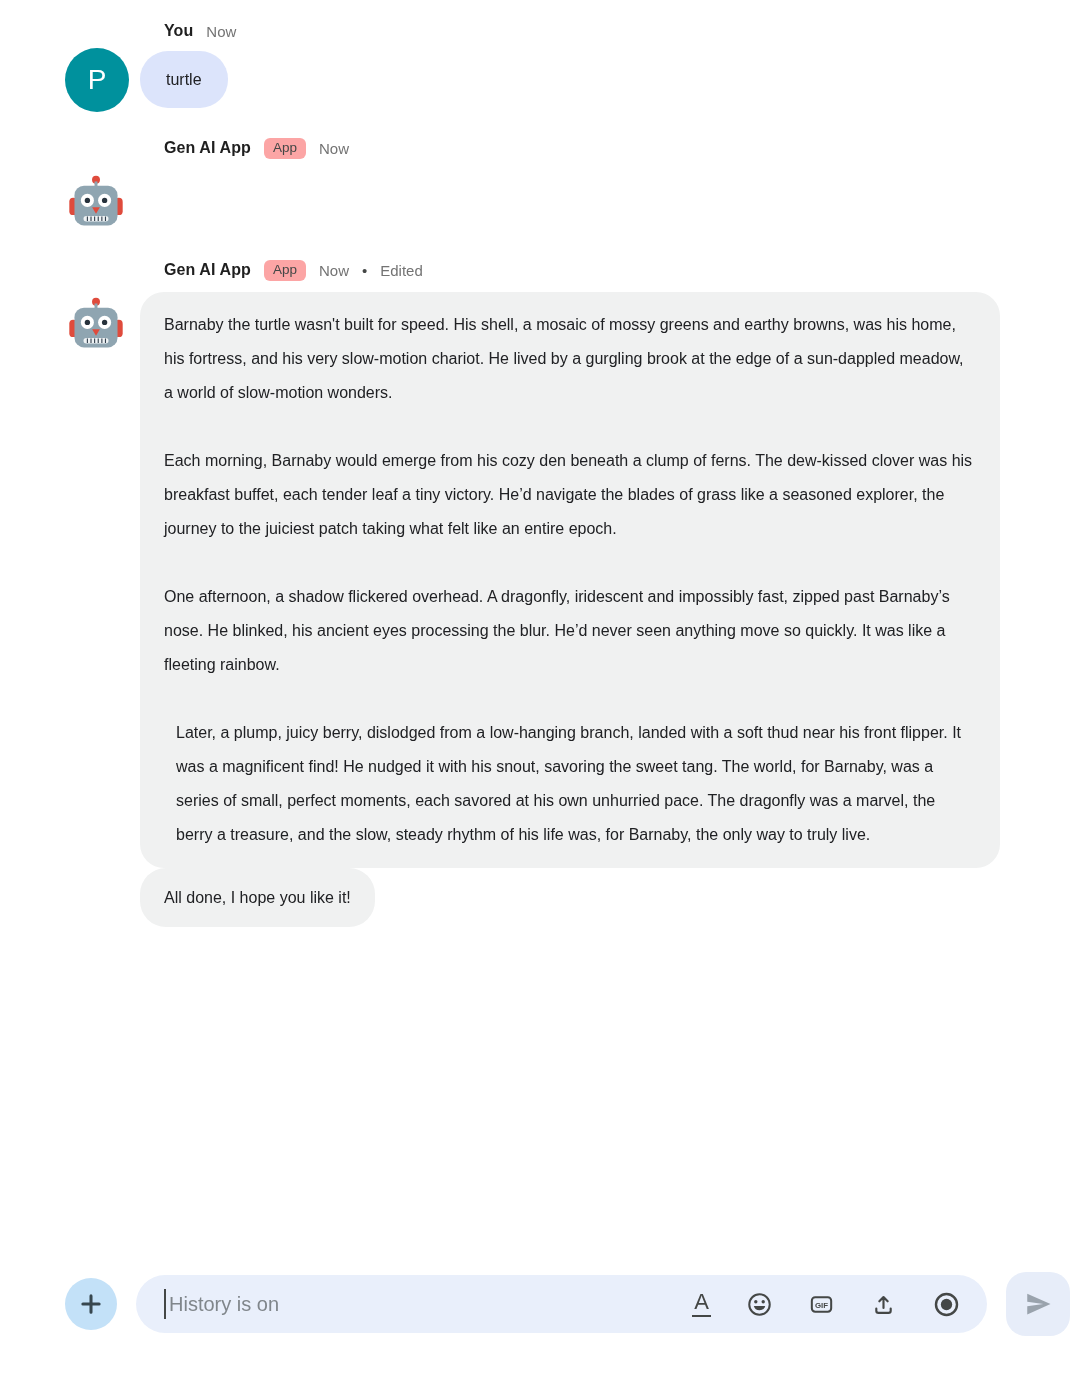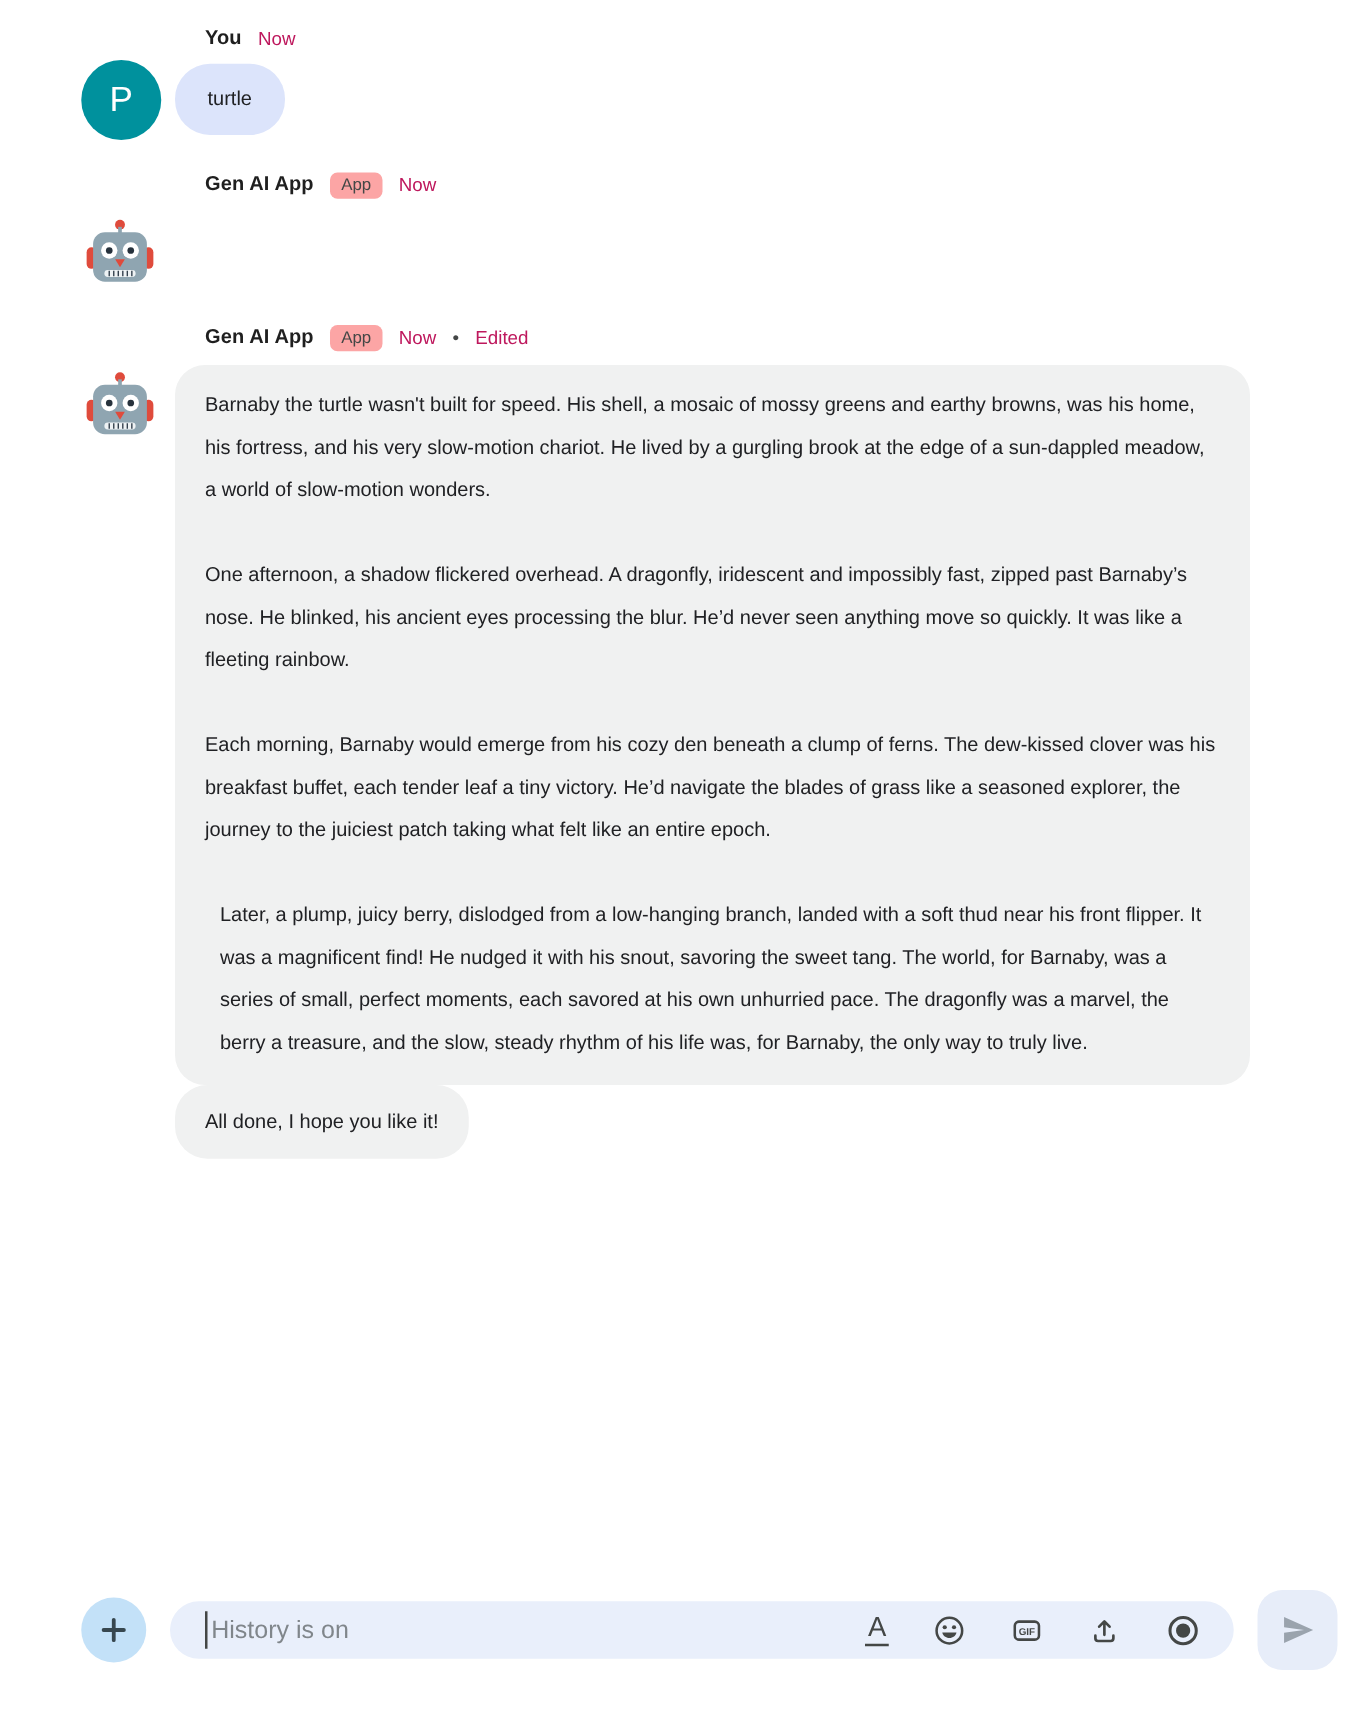--- a/index.html
+++ b/index.html
@@ -8,21 +8,21 @@
     font-family:"Liberation Sans","DejaVu Sans",sans-serif;
     color:#202124;overflow:hidden;
   }
   .chat{padding:22px 42px 0 65px;}
   .msg-group{display:flex;margin-bottom:26px;}
   .avatar-slot{width:64px;flex:none;margin-right:11px;padding-top:34px;}
   .avatar-slot.user{padding-top:26px;}
   .content{flex:1;min-width:0;}
   .msg-header{display:flex;align-items:center;gap:13px;margin:0 0 11px 24px;}
   .sender{font-size:16px;font-weight:700;color:#1f1f1f;letter-spacing:.1px;text-align:right;}
-  .time{font-size:15px;color:#be185d;}
+  .time{font-size:15px;color:#737373;}
   .badge{font-size:13.5px;color:#444746;background:#fca5a5;border-radius:6px;
          padding:3px 9px 4px;font-weight:500;line-height:1;}
   .edited-dot{color:#444746;font-size:15px;}
   .bubble{display:inline-block;background:#f0f1f1;border-radius:26px;
           padding:14px 24px;font-size:16px;line-height:31px;color:#202124;
           max-width:855px;box-sizing:border-box;}
   .bubble.user{background:#dce4fb;border-radius:28px;padding:13px 26px;}
   .bubble.ack{max-width:800px;}
   .bubble.story{line-height:34px;padding:16px 24px 4px;max-width:860px;border-radius:24px;}
   .bubble.story p{margin:0 0 34px;}
@@ -33,21 +33,21 @@
   .robot-avatar{width:62px;height:62px;display:block;}
   .indent{margin-left:75px;}
   .chip{display:inline-flex;align-items:center;gap:15px;background:#fff;
         border:1.5px solid #e3e3e3;border-radius:28px;padding:11px 28px 11px 24px;
         color:#9aa0a6;font-size:19px;font-weight:500;margin:14px 0 21px;}
   .followup-row{margin-bottom:0;}
   .composer{position:absolute;left:65px;top:1272px;width:1005px;
             display:flex;align-items:center;gap:19px;}
   .plus-btn{width:52px;height:52px;border-radius:50%;background:#c3e1f8;flex:none;
             display:flex;align-items:center;justify-content:center;cursor:pointer;}
-  .input-pill{flex:1;height:46px;border-radius:31px;background:#e9effb;
+  .input-pill{flex:1;height:58px;border-radius:31px;background:#e9effb;
               display:flex;align-items:center;padding:0 26px 0 28px;box-sizing:border-box;}
   .caret{display:inline-block;width:2px;height:30px;background:#444746;margin-right:3px;}
   .placeholder{font-size:20px;color:#80868b;}
   .pill-icons{margin-left:auto;display:flex;align-items:center;gap:35px;}
   .icon-btn{display:flex;align-items:center;justify-content:center;cursor:pointer;}
   .fmt-a{font-size:22px;font-weight:500;color:#444746;line-height:1;
          border-bottom:2.6px solid #444746;padding:0 2px 2px;}
   .send-btn{width:64px;height:64px;border-radius:20px;background:#e7edf9;flex:none;
             display:flex;align-items:center;justify-content:center;cursor:pointer;}
 </style>
@@ -119,22 +119,22 @@
     <div class="content">
       <div class="msg-header">
         <span class="sender">Gen AI App</span>
         <span class="badge">App</span>
         <span class="time">Now</span>
         <span class="edited-dot">•</span>
         <span class="time">Edited</span>
       </div>
       <div class="bubble story">
         <p>Barnaby the turtle wasn't built for speed. His shell, a mosaic of mossy greens and earthy browns, was his home, his fortress, and his very slow-motion chariot. He lived by a gurgling brook at the edge of a sun-dappled meadow, a world of slow-motion wonders.</p>
+        <p>Each morning, Barnaby would emerge from his cozy den beneath a clump of ferns. The dew-kissed clover was his breakfast buffet, each tender leaf a tiny victory. He’d navigate the blades of grass like a seasoned explorer, the journey to the juiciest patch taking what felt like an entire epoch.</p>
         <p>One afternoon, a shadow flickered overhead. A dragonfly, iridescent and impossibly fast, zipped past Barnaby’s nose. He blinked, his ancient eyes processing the blur. He’d never seen anything move so quickly. It was like a fleeting rainbow.</p>
-        <p>Each morning, Barnaby would emerge from his cozy den beneath a clump of ferns. The dew-kissed clover was his breakfast buffet, each tender leaf a tiny victory. He’d navigate the blades of grass like a seasoned explorer, the journey to the juiciest patch taking what felt like an entire epoch.</p>
         <p>Later, a plump, juicy berry, dislodged from a low-hanging branch, landed with a soft thud near his front flipper. It was a magnificent find! He nudged it with his snout, savoring the sweet tang. The world, for Barnaby, was a series of small, perfect moments, each savored at his own unhurried pace. The dragonfly was a marvel, the berry a treasure, and the slow, steady rhythm of his life was, for Barnaby, the only way to truly live.</p>
       </div>
     </div>
   </div>
 
   <div class="indent">
     <div class="followup-row">
       <div class="bubble">
         <span>All done, I hope you like it!</span>
       </div>

